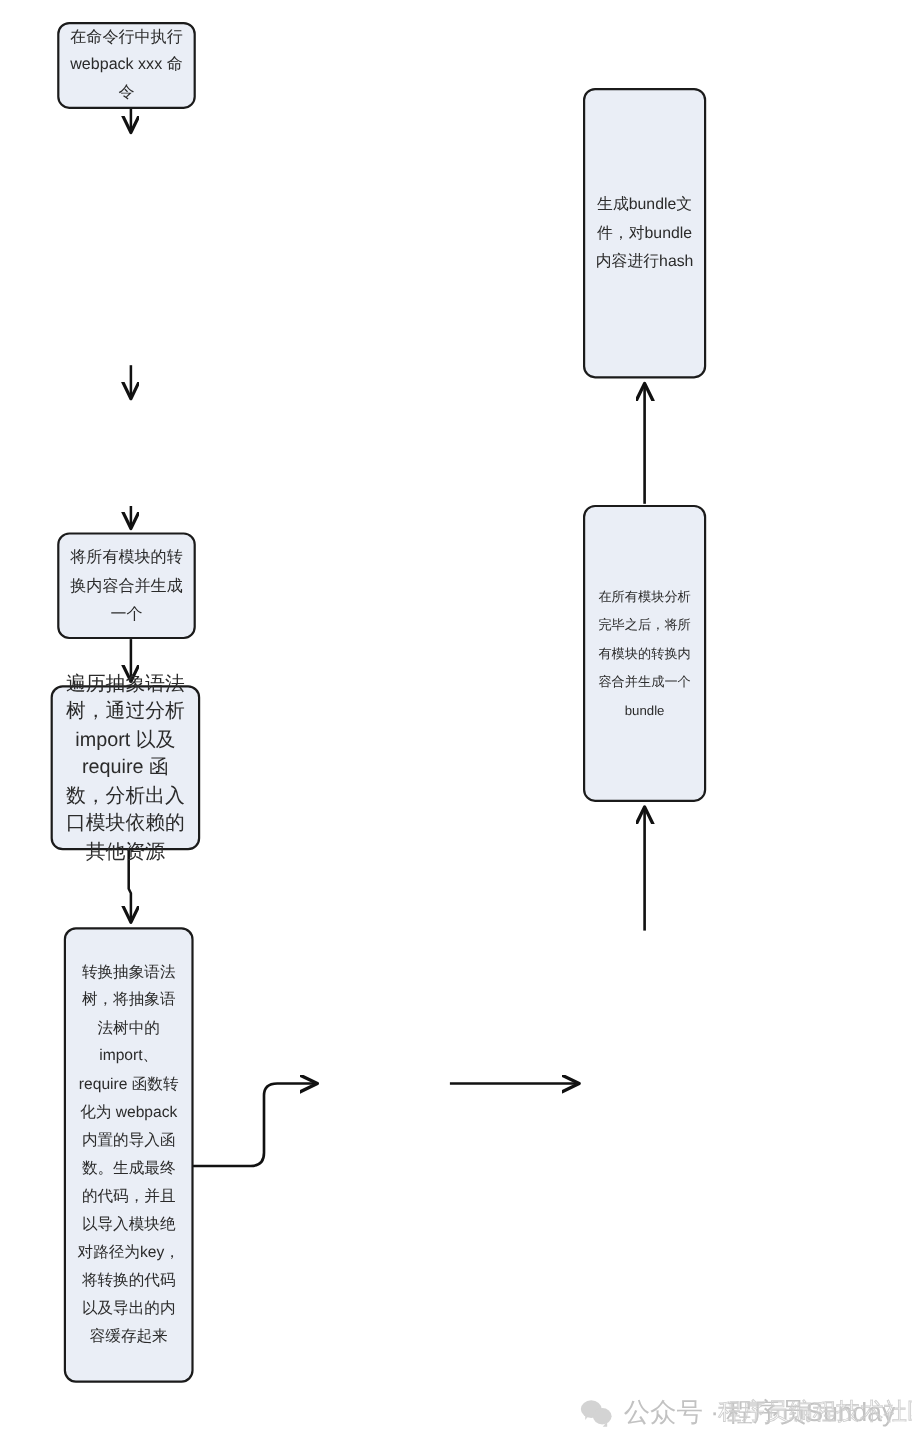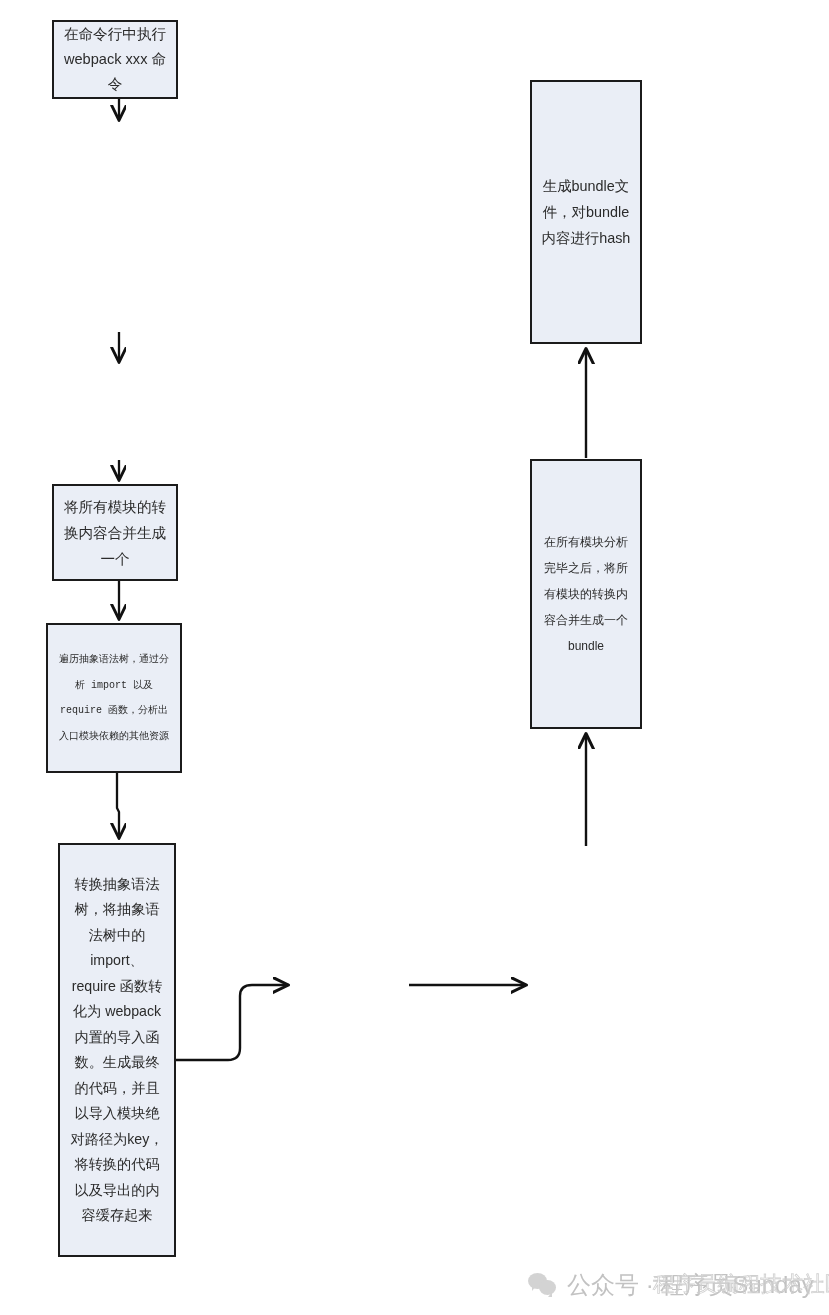--- a/index.html
+++ b/index.html
@@ -23,21 +23,21 @@
     top: 0;
     width: 829px;
     height: 1315px;
     pointer-events: none;
   }
   .node {
     position: absolute;
     box-sizing: border-box;
     background: #eaeef6;
     border: 2.5px solid #1b1b1b;
-    border-radius: 0;
+    border-radius: 11px;
     display: flex;
     align-items: center;
     justify-content: flex-start;
     padding: 22px 9px;
     z-index: 2;
   }
   .node-label {
     display: block;
     width: 100%;
     text-align: center;
@@ -59,21 +59,21 @@
   #n7 { left: 292px; top: 847px;  width: 116px; height: 268px; }
   
   #n8 { left: 530px; top: 847px;  width: 112px; height: 268px; }
   #n9 { left: 530px; top: 459px;  width: 112px; height: 270px; }
   #n10{ left: 530px; top: 80px;   width: 112px; height: 264px; }
 
   #n1 .node-label  { font-size: 14.6px; line-height: 25px; }
   #n2 .node-label  { font-size: 14.6px; line-height: 26px; }
   #n3 .node-label  { font-size: 14.6px; line-height: 26px; }
   #n4 .node-label  { font-size: 14.6px; line-height: 26px; }
-  #n5 .node-label  { font-size: 10px; line-height: 25.5px; font-family: Liberation Mono, monospace; }
+  #n5 .node-label  { font-size: 18px; line-height: 25.5px; }
   #n6 .node-label  { font-size: 14.2px; line-height: 25.5px; }
   #n7 .node-label  { font-size: 14.2px; line-height: 25.5px; }
   #n8 .node-label  { font-size: 14.2px; line-height: 25.5px; }
   #n9 .node-label  { font-size: 12px; line-height: 26px; }
   #n10 .node-label { font-size: 14.4px; line-height: 26px; }
 
   
   #watermark {
     position: absolute;
     left: 528px;

